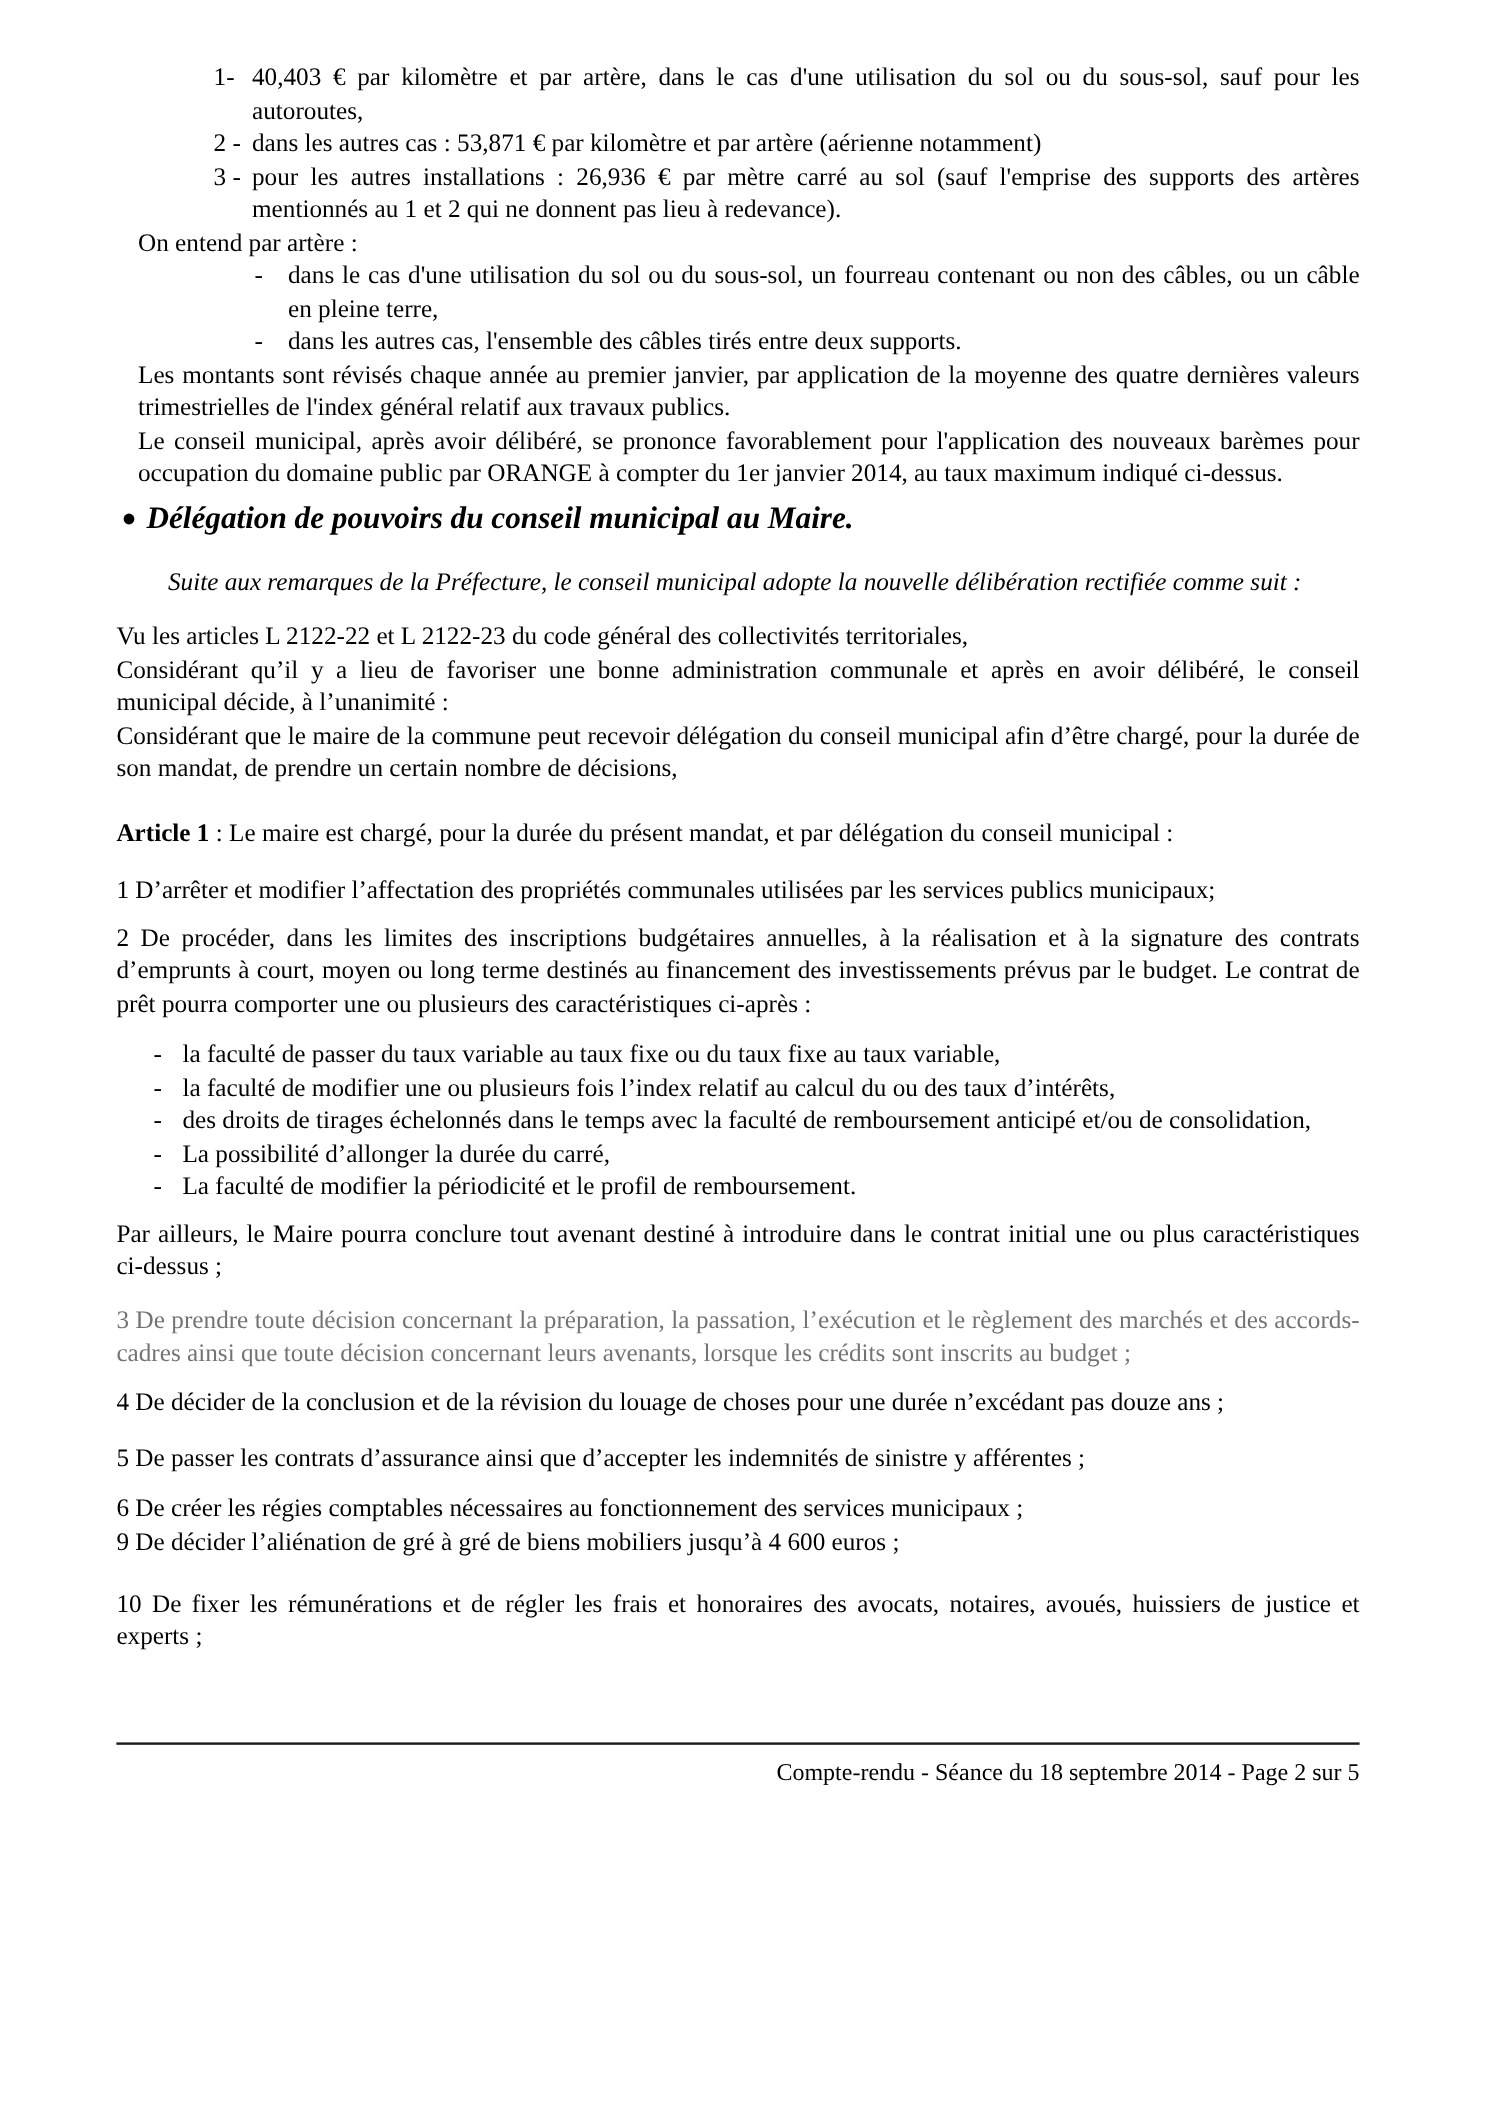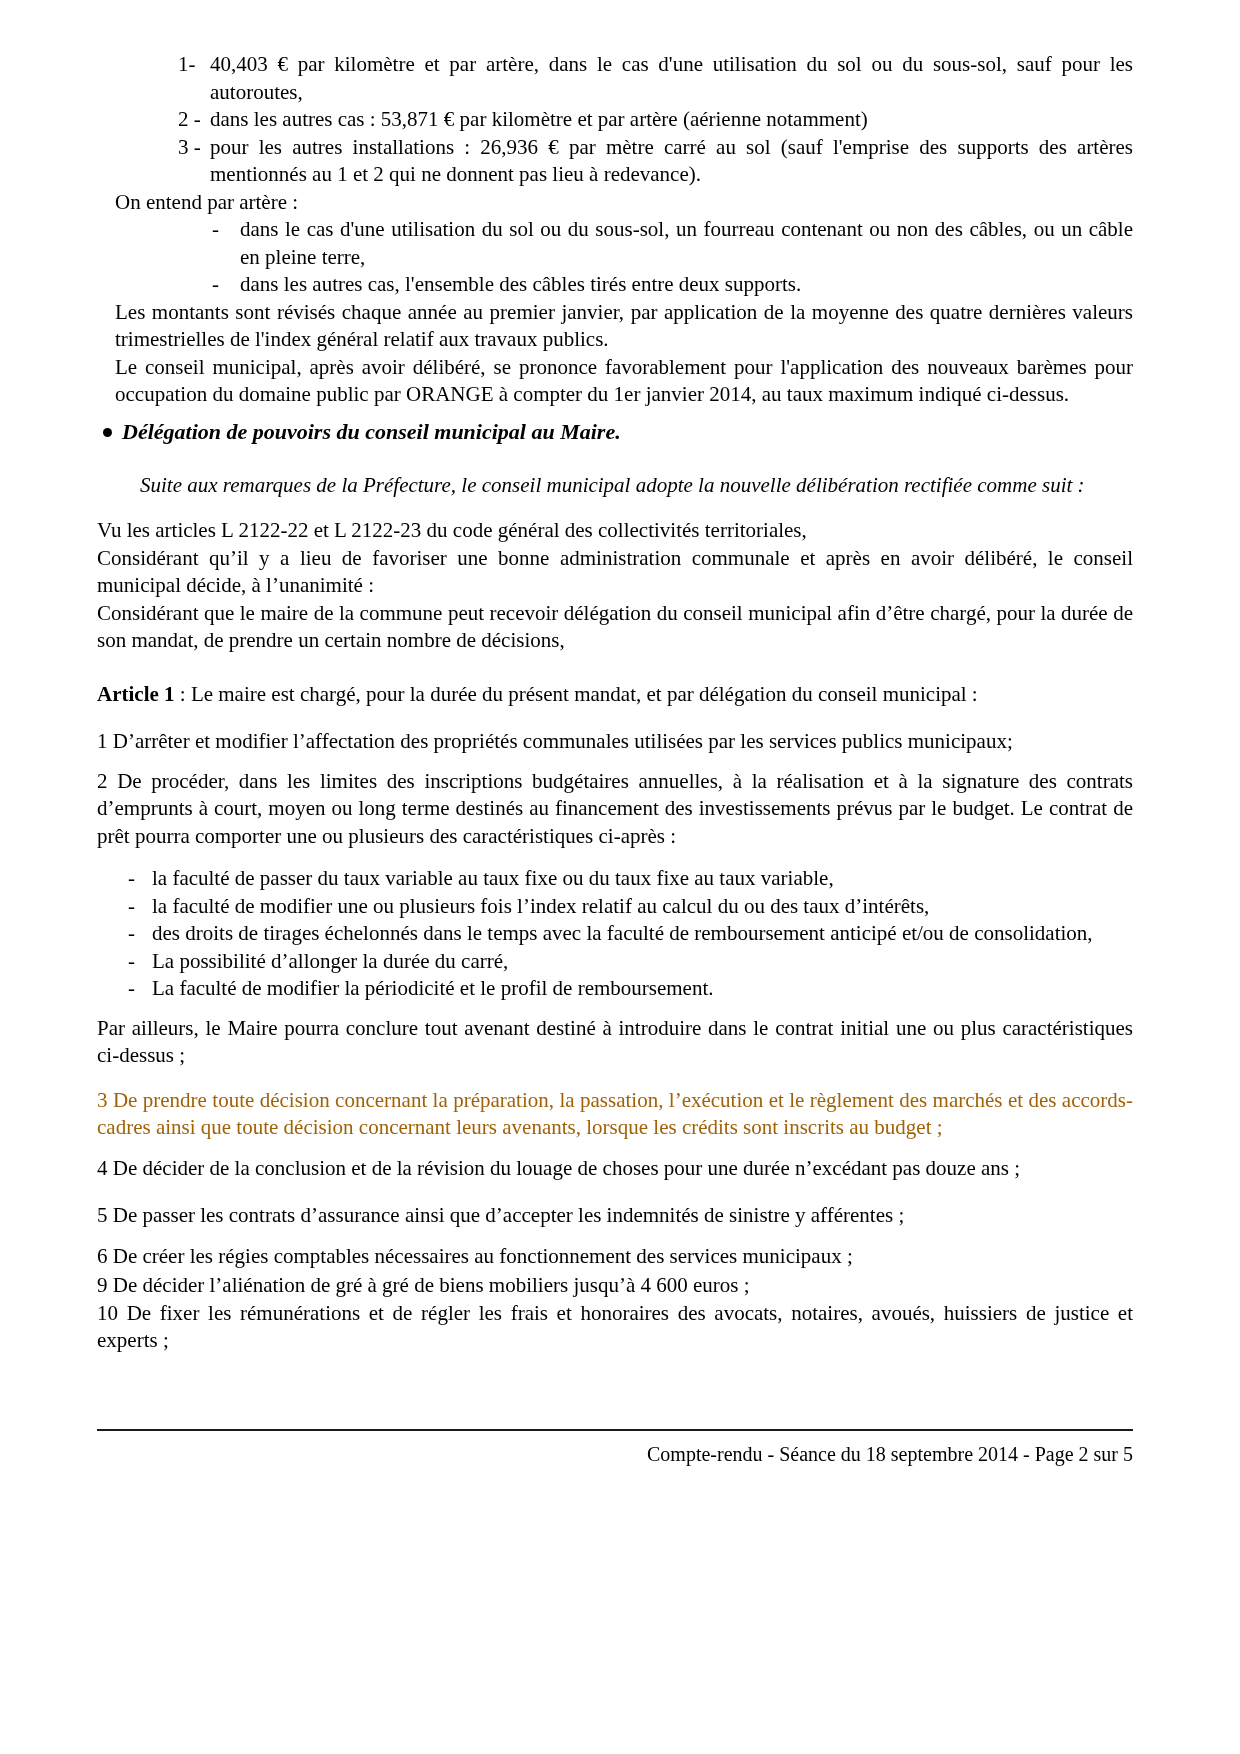--- a/index.html
+++ b/index.html
@@ -50,21 +50,21 @@
   }
   .bullet {
     flex: 0 0 9px;
     width: 9px;
     height: 9px;
     border-radius: 50%;
     background: #000;
     margin: 11px 8px 0 6px;
   }
   .heading-text {
-    font-size: 22px;
+    font-size: 26px;
     line-height: 30px;
     font-weight: bold;
     font-style: italic;
     margin-left: 2px;
   }
 
   .suite {
     margin-top: 25px;
     margin-left: 43px;
     font-style: italic;
@@ -89,21 +89,21 @@
 
   .mt-avenant { margin-top: 12px; }
   .red-para {
     margin-top: 17px;
   }
   .mt-item4 { margin-top: 13px; }
   .mt-item5 { margin-top: 20px; }
   .mt-item6 { margin-top: 13px; }
   .mt-items78 { margin-top: 15px; }
   .mt-item9 { margin-top: 2px; }
-  .mt-item10 { }
+  .mt-item10 { margin-top: 23px; }
 
   .footer-rule {
     margin-top: 74px;
     border: none;
     border-top: 2px solid #1a1a1a;
     height: 0;
   }
   .footer-text {
     margin-top: 7px;
     text-align: right;
@@ -182,21 +182,21 @@
       <span class="txt">La possibilité d’allonger la durée du carré,</span>
     </div>
     <div class="loan-item">
       <span class="marker">-</span>
       <span class="txt">La faculté de modifier la périodicité et le profil de remboursement.</span>
     </div>
   </div>
 
   <p class="para mt-avenant">Par ailleurs, le Maire pourra conclure tout avenant destiné à introduire dans le contrat initial une ou plus caractéristiques ci-dessus ;</p>
 
-  <p class="para red-para" style="color: #a16207;">3 De prendre toute décision concernant la préparation, la passation, l’exécution et le règlement des marchés et des accords-cadres ainsi que toute décision concernant leurs avenants, lorsque les crédits sont inscrits au budget ;</p>
+  <p class="para red-para" style="color: #737373;">3 De prendre toute décision concernant la préparation, la passation, l’exécution et le règlement des marchés et des accords-cadres ainsi que toute décision concernant leurs avenants, lorsque les crédits sont inscrits au budget ;</p>
 
   <p class="para mt-item4">4 De décider de la conclusion et de la révision du louage de choses pour une durée n’excédant pas douze ans ;</p>
   <p class="para mt-item5">5 De passer les contrats d’assurance ainsi que d’accepter les indemnités de sinistre y afférentes ;</p>
   <p class="para mt-item6">6 De créer les régies comptables nécessaires au fonctionnement des services municipaux ;</p>
 
 
   <p class="para mt-item9">9 De décider l’aliénation de gré à gré de biens mobiliers jusqu’à 4 600 euros ;</p>
   <p class="para mt-item10">10 De fixer les rémunérations et de régler les frais et honoraires des avocats, notaires, avoués, huissiers de justice et experts ;</p>
 
   <hr class="footer-rule">

